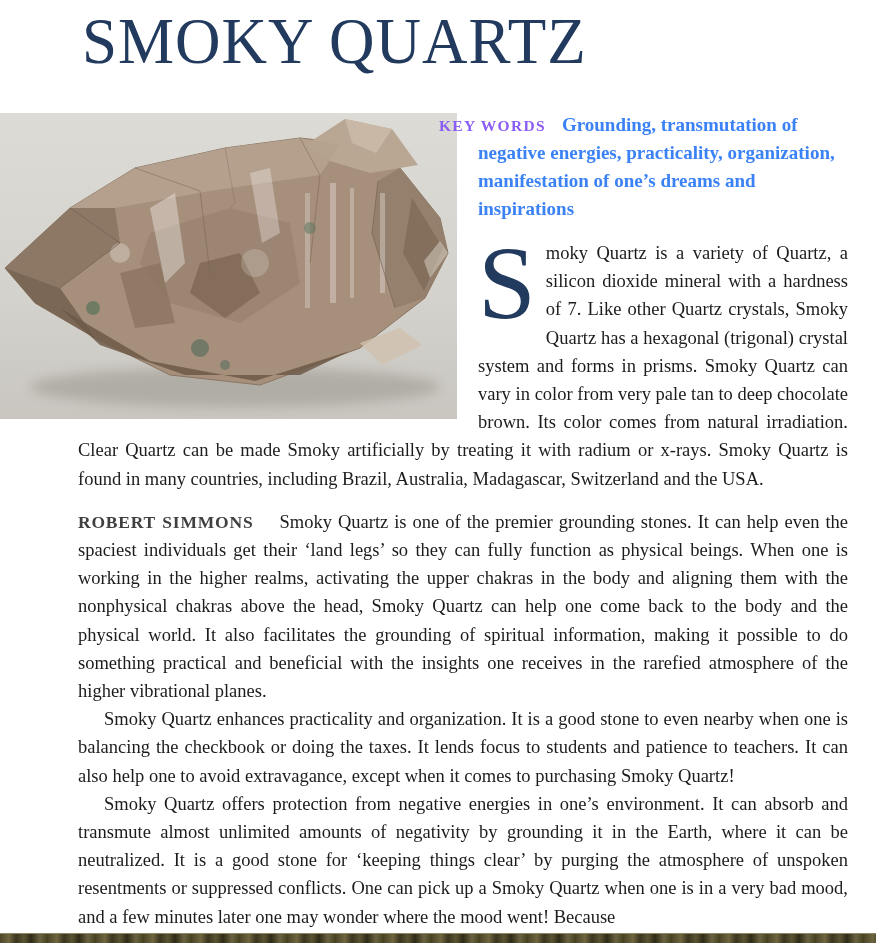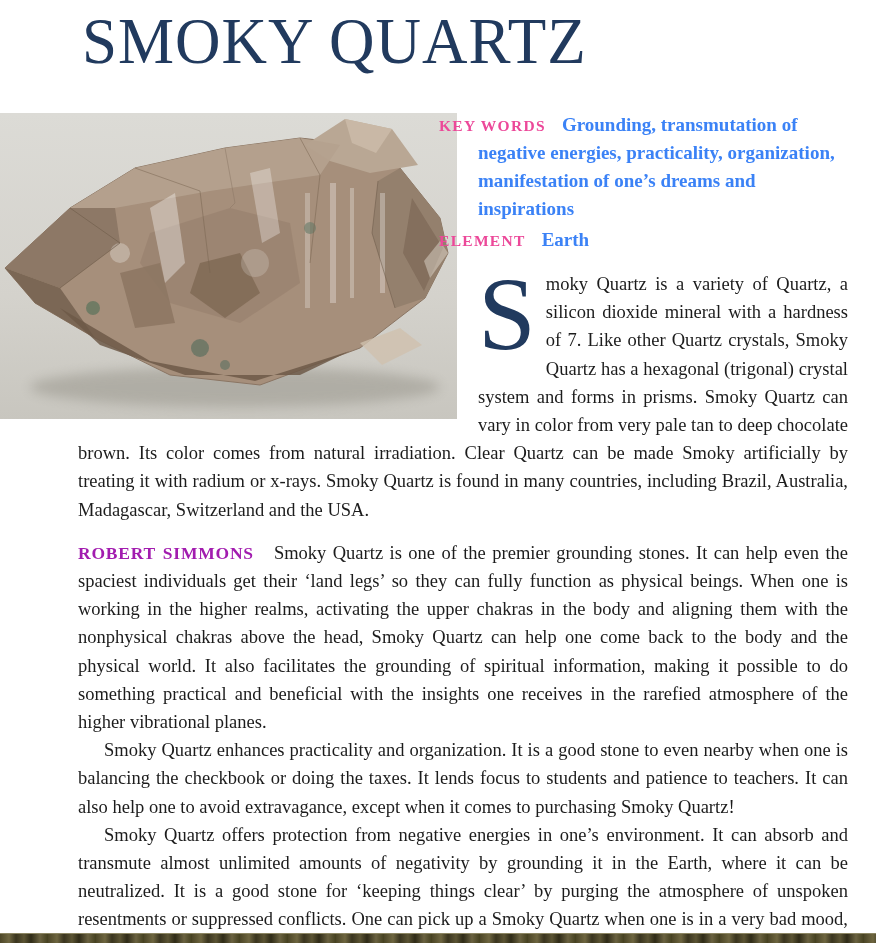--- a/index.html
+++ b/index.html
@@ -46,21 +46,21 @@
   .fact {
     padding-left: 39px;
     text-indent: -39px;
     line-height: 27px;
     margin: 0 0 3px 0;
   }
   .fact-label {
     font-weight: 700;
     font-size: 15.5px;
     letter-spacing: 1.3px;
-    color: #ec4899;
+    color: #8b5cf6;
     margin-right: 16px;
   }
   .fact-value {
     font-weight: 700;
     font-size: 19px;
     color: #3b82f6;
   }
   .intro-para { margin: 0; }
   .drop-cap {
     float: left;
@@ -68,22 +68,22 @@
     line-height: 82px;
     height: 82px;
     color: #213a5e;
     margin: 3px 10px 0 0;
   }
   .rs-para { margin: 15px 0 0 0; }
   .rs-label {
     font-weight: 700;
     font-size: 17.5px;
     letter-spacing: 0.8px;
-    color: #a21caf;
-    margin-right: 20px;
+    color: #404040;
+    margin-right: 26px;
     white-space: nowrap;
   }
   .indent-para {
     margin: 0;
     text-indent: 26px;
   }
   .bottom-page-edge {
     position: absolute;
     left: 0;
     bottom: 0;
@@ -159,23 +159,20 @@
         <polyline points="300,25 320,62 310,150" fill="none" stroke="#77634f" stroke-width="1" opacity="0.5"></polyline>
         <polyline points="378,68 372,120 395,195" fill="none" stroke="#6e5b4a" stroke-width="1" opacity="0.55"></polyline>
         <polyline points="225,35 235,90 230,95" fill="none" stroke="#8a7563" stroke-width="1" opacity="0.5"></polyline>
       </svg>
     </div>
 
     <div class="facts">
       <div class="fact">
         <span class="fact-label">KEY WORDS</span><span class="fact-value">Grounding, transmutation of negative energies, practicality, organization, manifestation of one’s dreams and inspirations</span>
       </div>
-      <div class="fact">
-        <span class="fact-label">ELEMENT</span><span class="fact-value">Earth</span>
-      </div>
     </div>
 
     <p class="intro-para">
       <span class="drop-cap">S</span><span>moky Quartz is a variety of Quartz, a silicon dioxide mineral with a hardness of 7. Like other Quartz crystals, Smoky Quartz has a hexagonal (trigonal) crystal system and forms in prisms. Smoky Quartz can vary in color from very pale tan to deep chocolate brown. Its color comes from natural irradiation. Clear Quartz can be made Smoky artificially by treating it with radium or x-rays. Smoky Quartz is found in many countries, including Brazil, Australia, Madagascar, Switzerland and the USA.</span>
     </p>
 
     <p class="rs-para">
       <span class="rs-label">ROBERT SIMMONS</span><span>Smoky Quartz is one of the premier grounding stones. It can help even the spaciest individuals get their ‘land legs’ so they can fully function as physical beings. When one is working in the higher realms, activating the upper chakras in the body and aligning them with the nonphysical chakras above the head, Smoky Quartz can help one come back to the body and the physical world. It also facilitates the grounding of spiritual information, making it possible to do something practical and beneficial with the insights one receives in the rarefied atmosphere of the higher vibrational planes.</span>
     </p>
 

